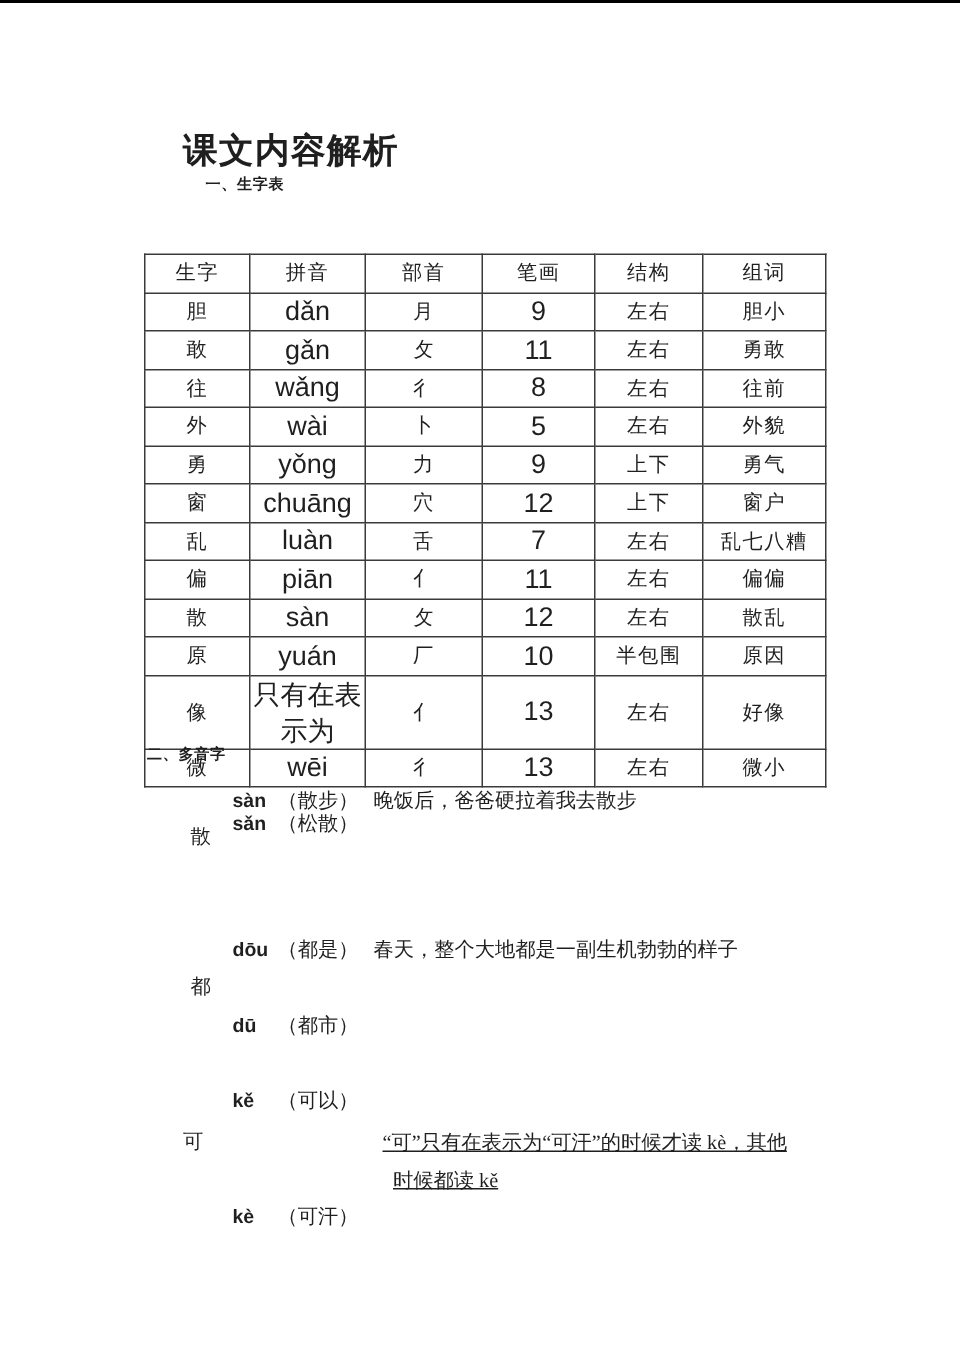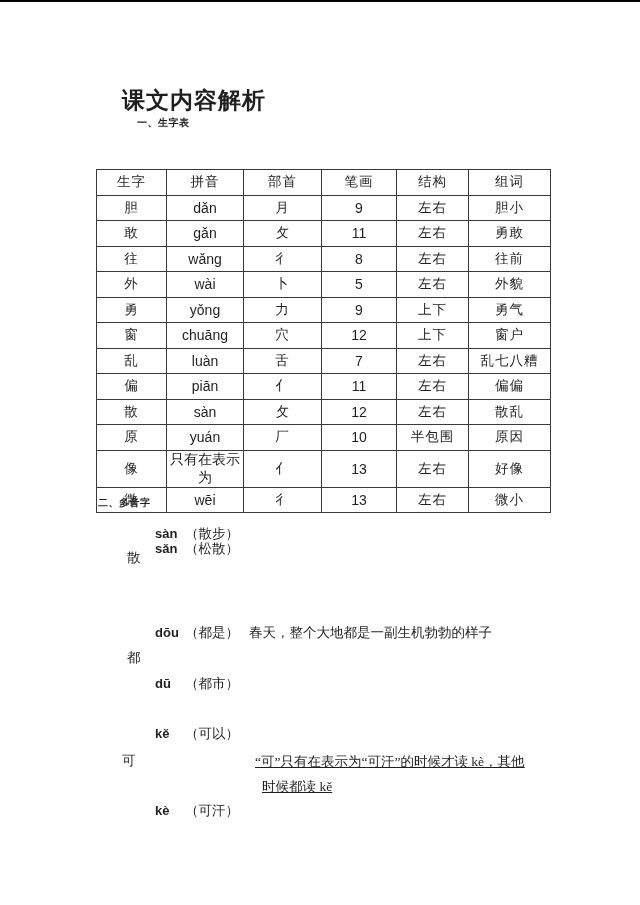--- a/index.html
+++ b/index.html
@@ -31,21 +31,21 @@
   }
   .char-table th, .char-table td {
     border: 1px solid #3a3a3a;
     height: 24.5px; padding: 0;
     text-align: center; vertical-align: middle;
     font-size: 13.5px; font-weight: normal;
     letter-spacing: 1px;
   }
   .char-table .py, .char-table .num {
     font-family: "Liberation Sans", "DejaVu Sans", sans-serif;
-    font-size: 14px; letter-spacing: 0;
+    font-size: 18px; letter-spacing: 0;
   }
 
   .dline {
     position: absolute; left: 155px;
     font-size: 13.5px; white-space: nowrap;
     display: flex; align-items: baseline;
   }
   .dline .dpy {
     font-family: "Liberation Sans", "DejaVu Sans", sans-serif;
     font-weight: bold; font-size: 13px;
@@ -181,20 +181,21 @@
     <td>微小</td>
   </tr>
 </tbody>
   </table>
 
 <div class="section-heading sec2">二、多音字</div>
 
 <div class="dline" style="top:525px">
   <span class="dpy">sàn</span>
   <span class="dword">（散步）</span>
+  <span class="dex">晚饭后，爸爸硬拉着我去散步</span>
 </div>
 <div class="dchar" style="top:549px">散</div>
 <div class="dline" style="top:540px">
   <span class="dpy">sǎn</span>
   <span class="dword">（松散）</span>
 </div>
 
 <div class="dline" style="top:624px">
   <span class="dpy">dōu</span>
   <span class="dword">（都是）</span>

